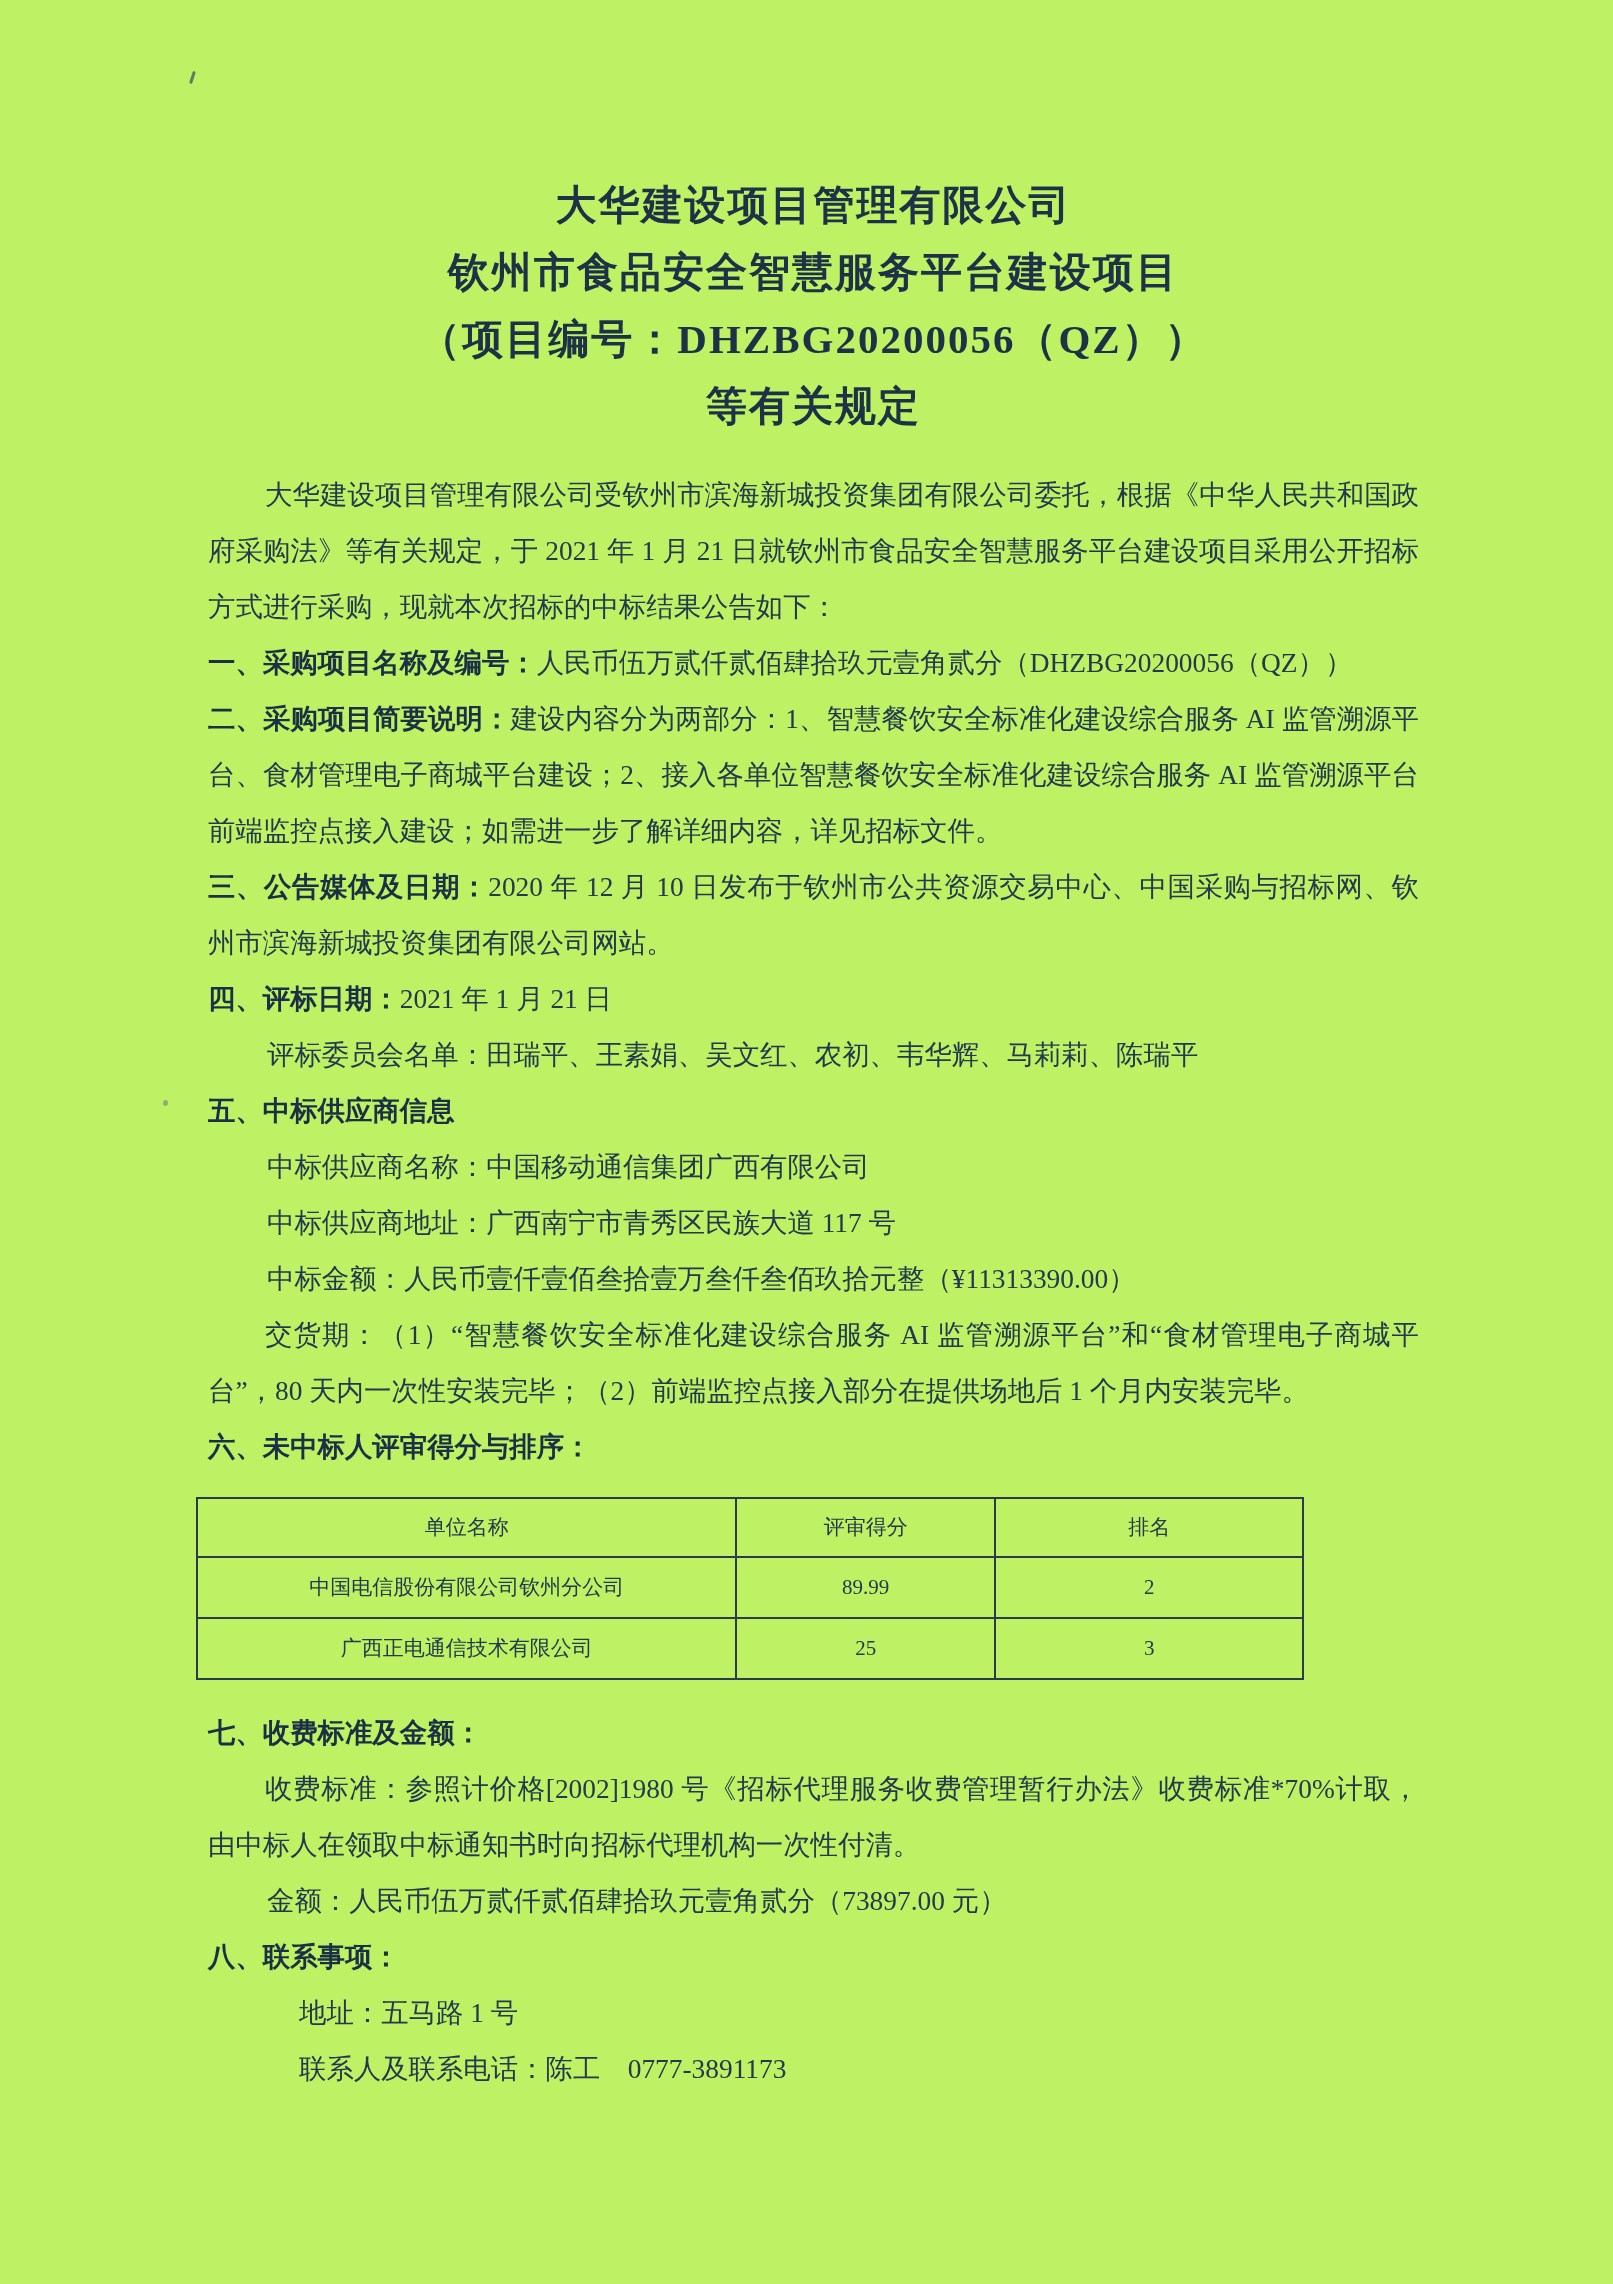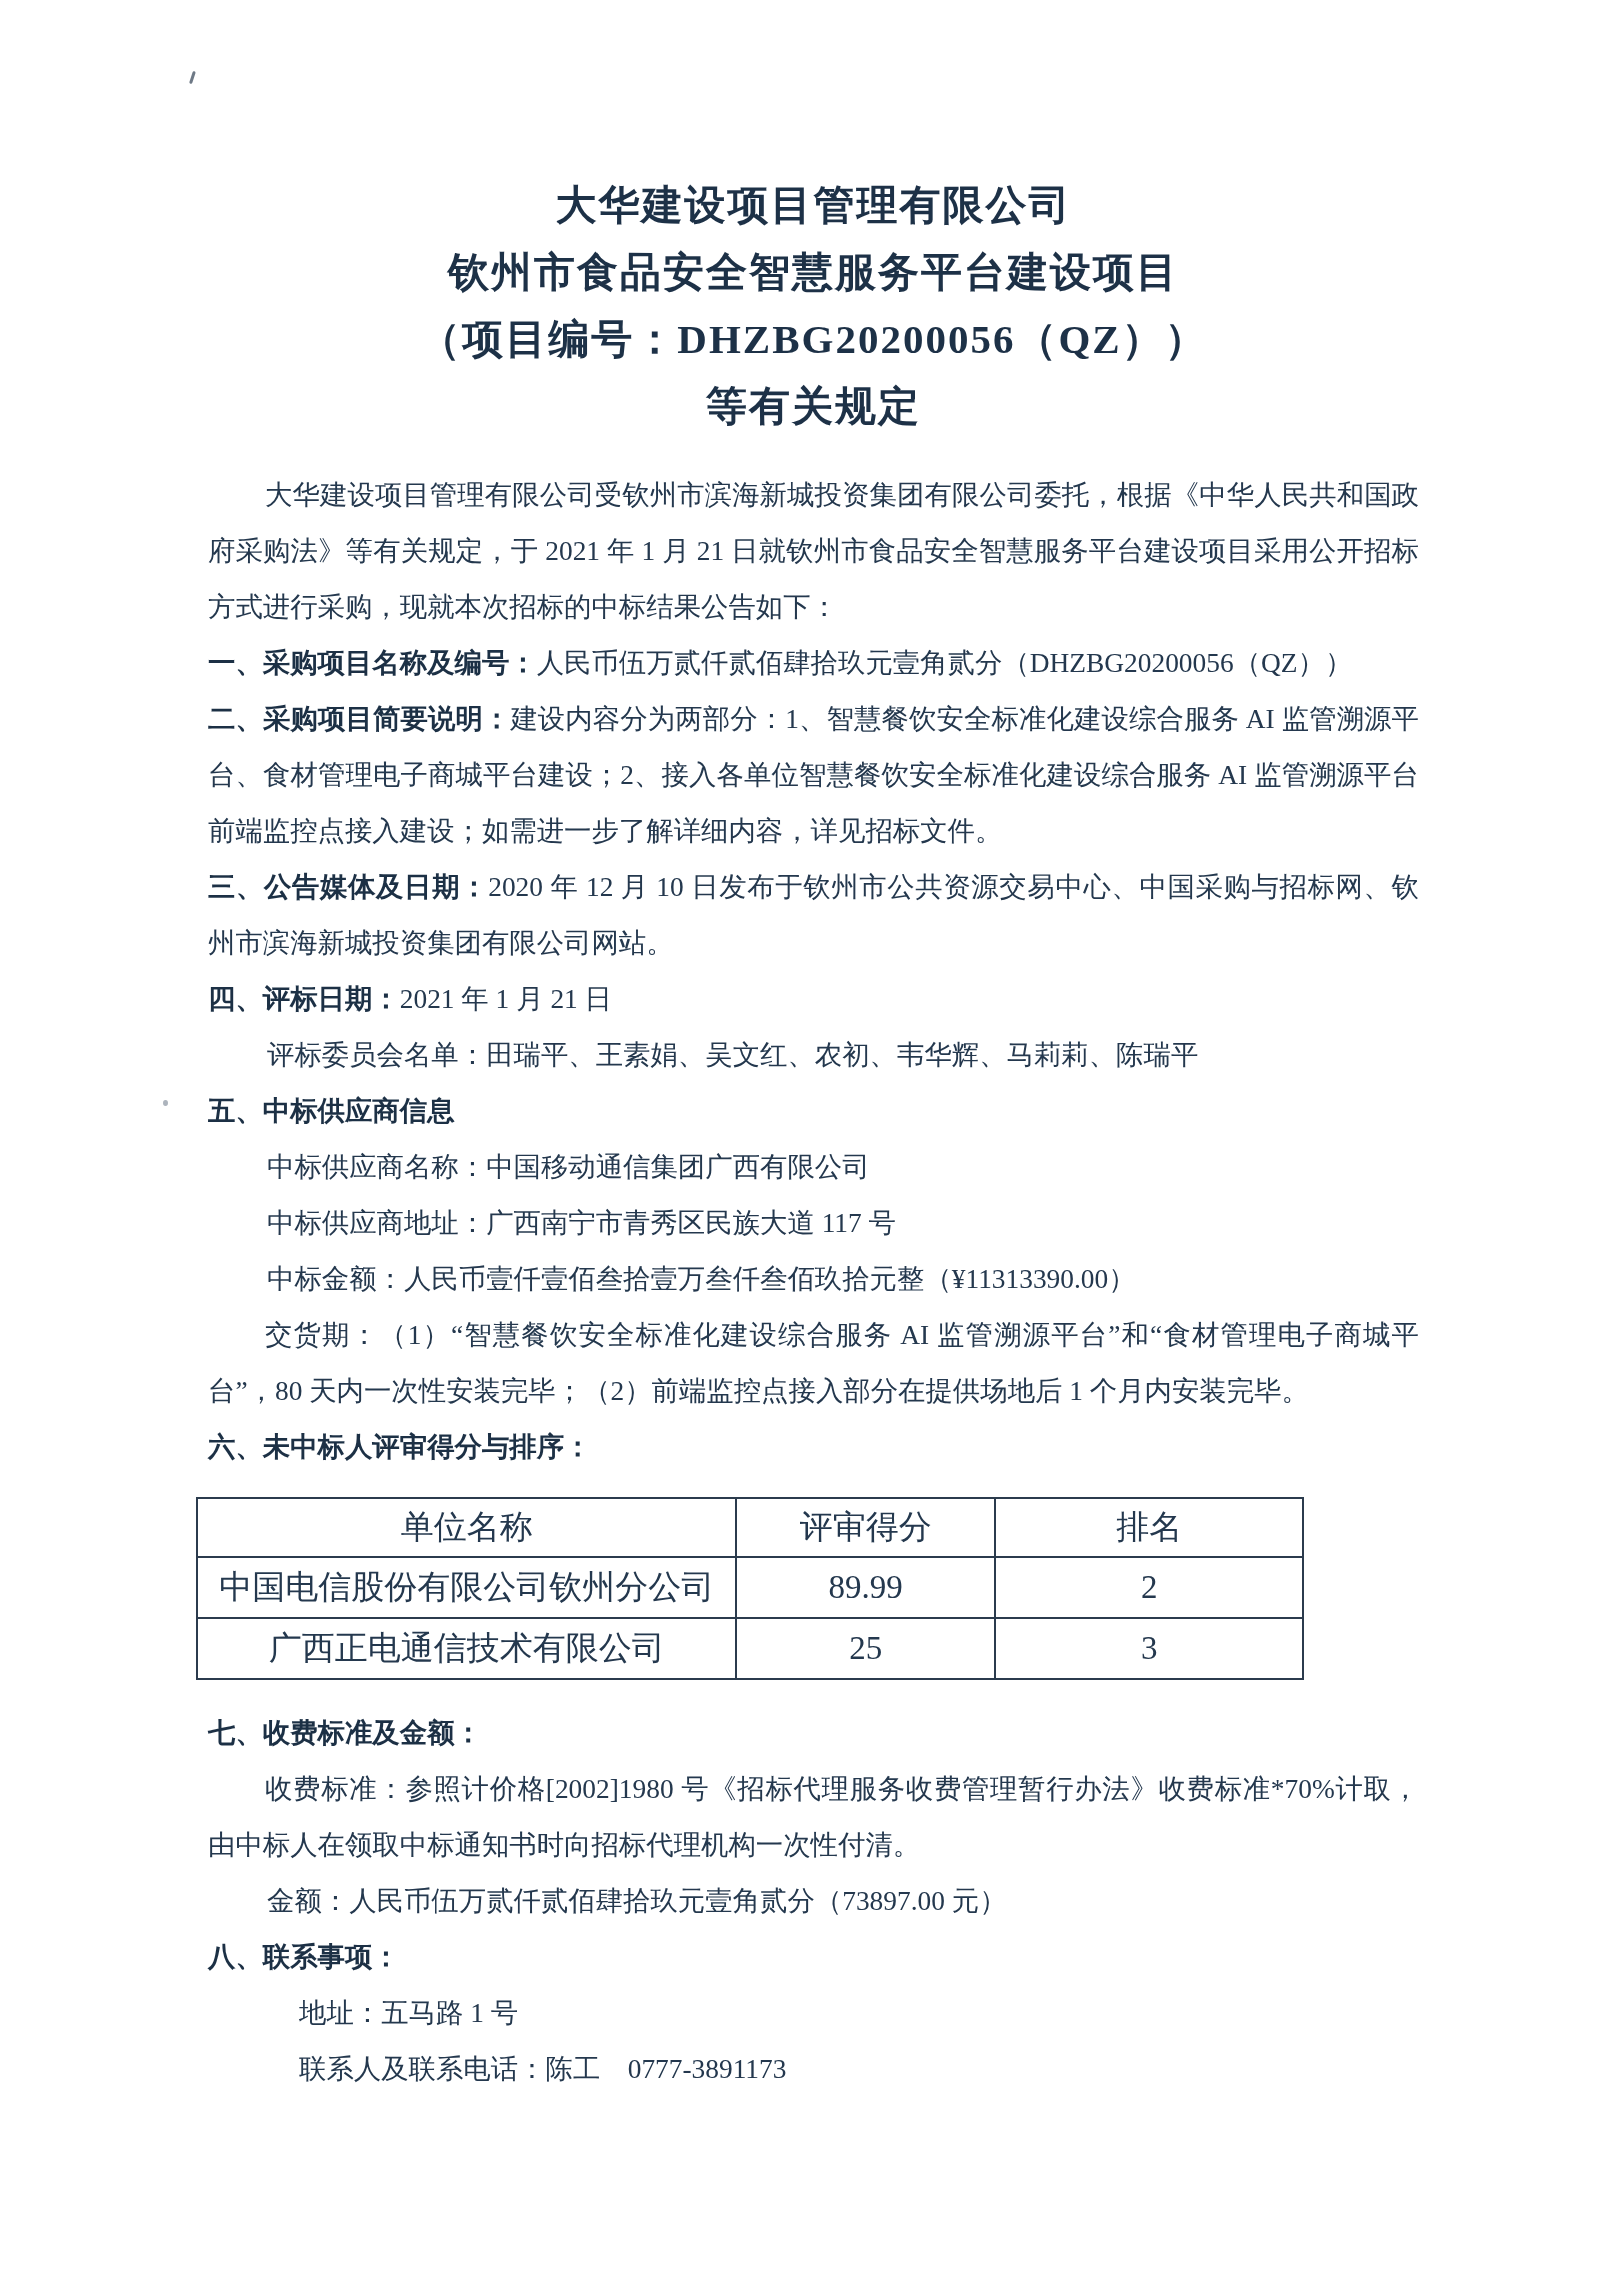--- a/index.html
+++ b/index.html
@@ -1,20 +1,20 @@
 <!DOCTYPE html>
 <html><head>
 <meta charset="utf-8">
 <style>
   html,body { margin:0; padding:0; background:#e8e8e8; }
   .page {
     position:relative;
     width:1613px; height:2285px;
     margin:0 auto;
-    background:#ffffff;
+    background:#bef264;
     font-family:"Liberation Serif","DejaVu Serif",serif;
     color:#24384e;
     overflow:hidden;
     box-sizing:border-box;
   }
   .content { padding:172px 194px 0 208px; box-sizing:border-box; }
 
   .titles { text-align:center; margin-bottom:27.4px; }
   .title-line {
     font-size:41px; font-weight:700; line-height:67px;
@@ -27,21 +27,21 @@
   .pad2  { padding-left:59px; }
   .pad15 { padding-left:63px; }
   .pad25 { padding-left:91px; }
 
   table.score-table {
     border-collapse:collapse; table-layout:fixed;
     width:1106px; margin:21.6px 0 25.5px -11.8px;
   }
   .score-table th, .score-table td {
     border:2px solid #2b3b4d;
-    font-size:33px; font-weight:400; color:#24384e;
+    font-size:21px; font-weight:400; color:#24384e;
     text-align:center; vertical-align:middle;
     height:57px; padding:0 5.9px;
     overflow:hidden;
   }
   .score-table td { height:59px; }
 
   .artifact-tick {
     position:absolute; left:191px; top:71px;
     width:2.9px; height:12.7px; background:#4a5868;
     transform:rotate(18deg); border-radius:2px; opacity:.8;

